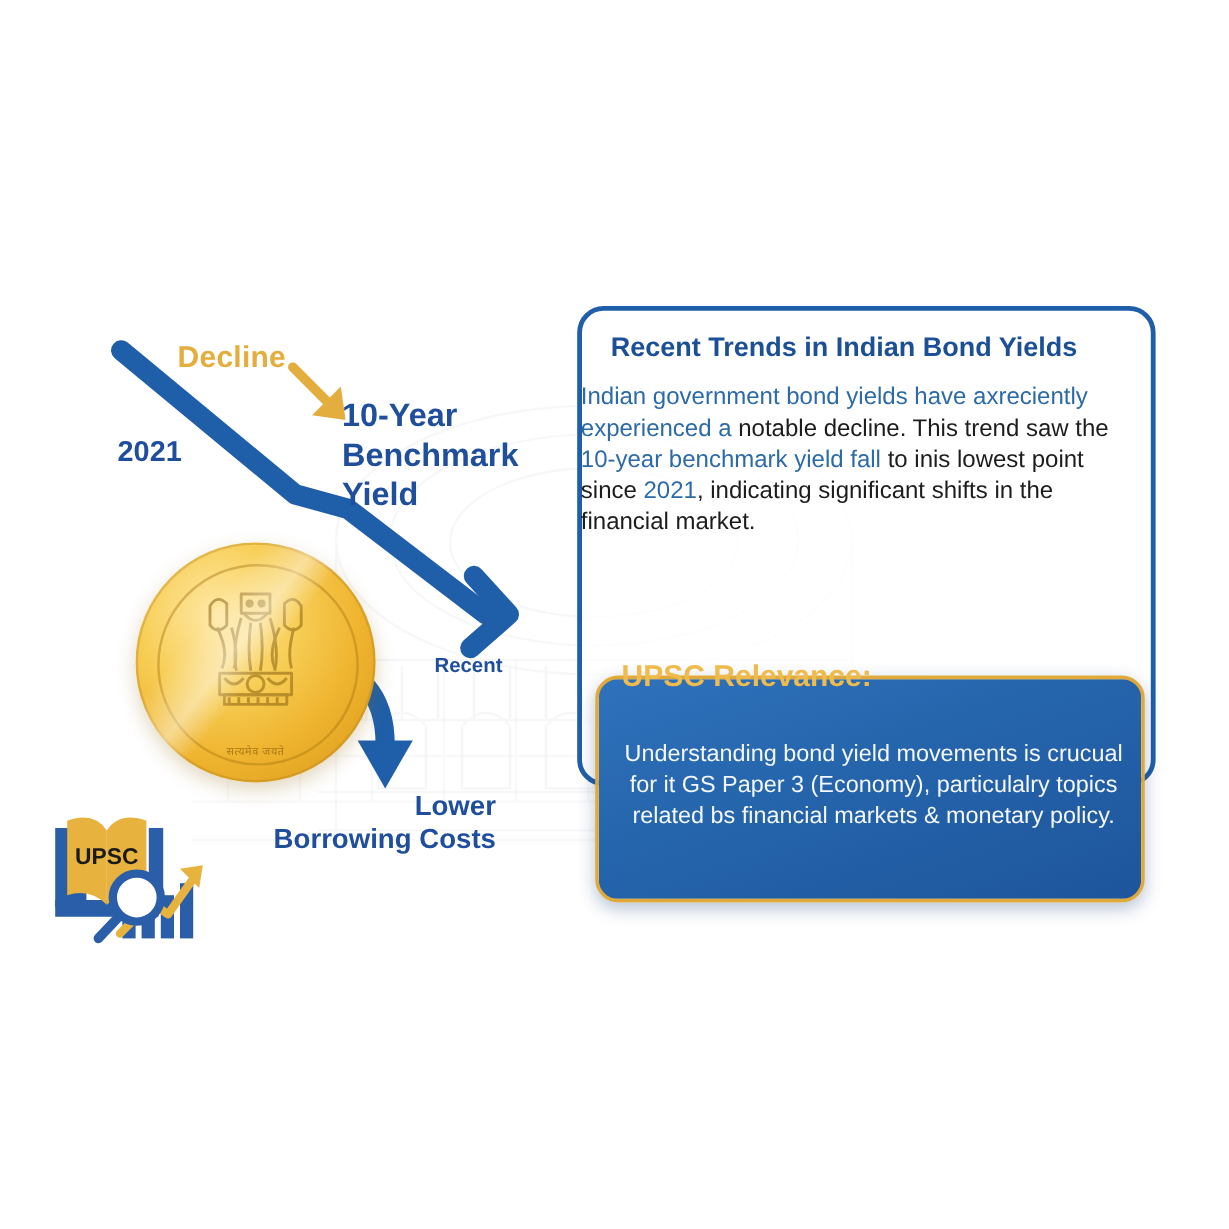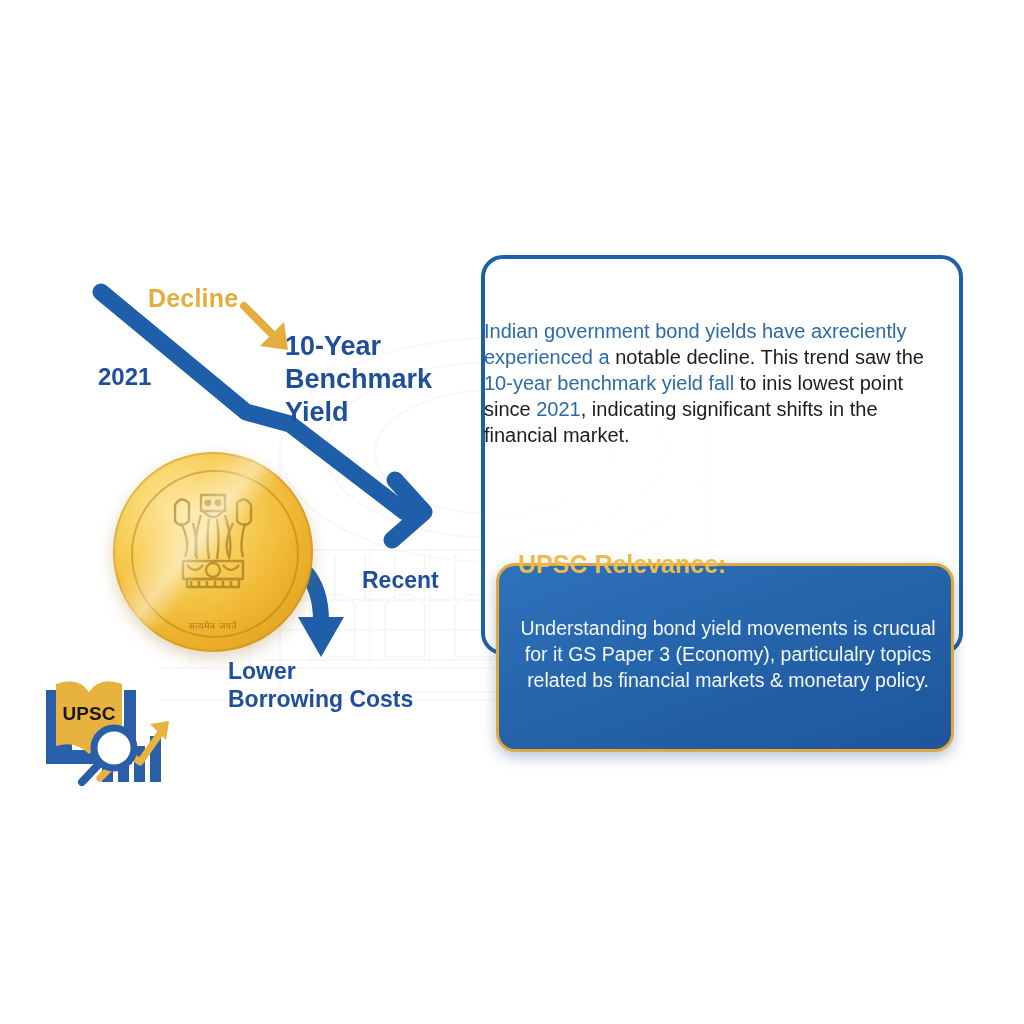--- a/index.html
+++ b/index.html
@@ -11,22 +11,22 @@
   .watermark{position:absolute;left:255px;top:300px;width:480px;height:400px;opacity:.055;pointer-events:none;}
   .wm-soft{position:absolute;left:150px;top:400px;width:560px;height:320px;opacity:.05;pointer-events:none;}
 
   
   .diagram{position:absolute;left:0;top:0;width:500px;height:1024px;}
 
   .lbl{position:absolute;font-weight:bold;color:#1F4E9C;line-height:1.22;white-space:pre-line;}
   .lbl-decline{left:148px;top:283px;font-size:25px;color:#E3AE3E;letter-spacing:.2px;}
   .lbl-2021{left:98px;top:362px;font-size:24px;}
   .lbl-tenyear{left:285px;top:330px;font-size:27px;}
-  .lbl-recent{left:362px;top:566px;font-size:23px;}
-  .lbl-lower{left:228px;top:657px;font-size:23px;text-align:left;}
+  .lbl-recent{left:362px;top:545px;font-size:17px;}
+  .lbl-lower{left:228px;top:657px;font-size:23px;text-align:right;}
 
   
   .coin{position:absolute;left:113px;top:452px;width:200px;height:200px;border-radius:50%;
         background:
           radial-gradient(circle at 34% 30%, #FFE9A8 0%, #F7CE56 34%, #EFB42F 62%, #DFA01F 88%);
         box-shadow:0 6px 16px rgba(150,110,20,.28), inset 0 0 0 2px rgba(180,130,25,.35);}
   .coin-ridge{position:absolute;inset:0;border-radius:50%;
         background:repeating-conic-gradient(from 0deg,#C98F1C 0deg 1.6deg, rgba(0,0,0,0) 1.6deg 3.6deg);
         -webkit-mask:radial-gradient(circle, transparent 0 87%, #000 87% 100%);
         mask:radial-gradient(circle, transparent 0 87%, #000 87% 100%);opacity:.85;}
@@ -139,20 +139,21 @@
           <path d="M30 94 h52 v8 h-52 z"></path>
           <path d="M34 96 v6 M42 96 v6 M50 96 v6 M58 96 v6 M66 96 v6 M74 96 v6"></path>
         </g>
       </svg>
       <div class="coin-motto">सत्यमेव जयते</div>
       <div class="coin-sheen"></div>
     </div>
   </div>
 
   <div class="card"></div>
+  <div class="card-title">Recent Trends in Indian Bond Yields</div>
   <div class="card-body"><span class="hl">Indian government bond yields have axreciently experienced a </span><span>notable decline. This trend saw the </span><span class="hl">10-year benchmark yield fall </span><span>to inis lowest point since </span><span class="hl">2021</span><span>, indicating significant shifts in the financial market.</span></div>
 
   <div class="upsc-box"></div>
   <div class="upsc-h">UPSC Relevance:</div>
   <div class="upsc-p">Understanding bond yield movements is crucual for it GS Paper 3 (Economy), particulalry topics related bs financial markets &amp; monetary policy.</div>
 
   <svg class="logo" viewBox="0 0 145 125">
 
     <path d="M8 24 h26 v66 h-26 z" fill="#2B5EA8"></path>
     <path d="M8 84 h86 v14 h-86 z" fill="#2B5EA8"></path>

